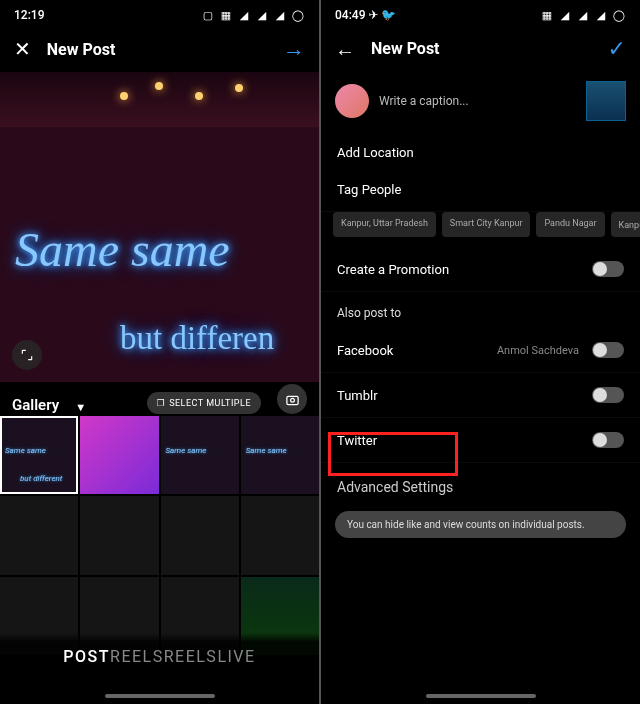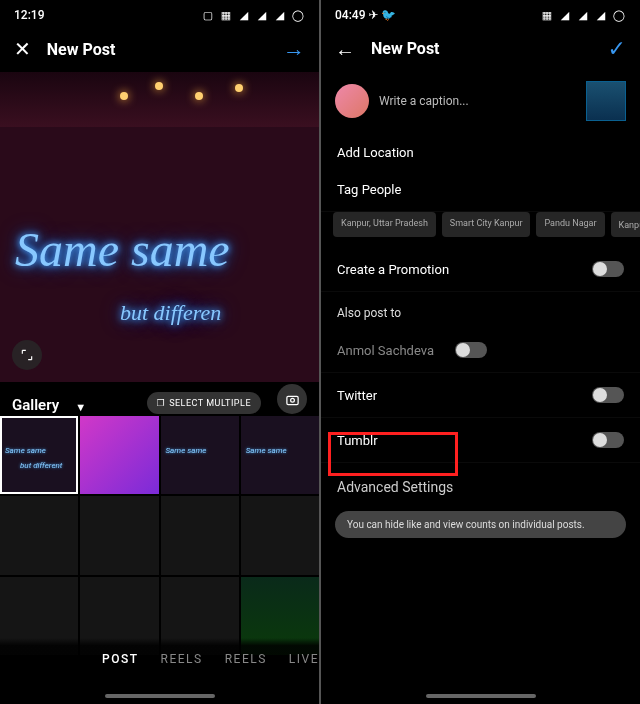--- a/index.html
+++ b/index.html
@@ -14,46 +14,46 @@
   .arrow-next{color:#3897f0;font-size:22px}
   .check{color:#3897f0;font-size:22px}
   .close-x{font-size:20px}
   .back-arr{font-size:20px}
   
   .preview{width:100%;height:310px;background:#2a0a1a;position:relative;overflow:hidden}
   .ceiling{position:absolute;top:0;left:0;right:0;height:55px;background:linear-gradient(#1a0510,#3a0f20)}
   .bulb{position:absolute;top:20px;width:8px;height:8px;border-radius:50%;background:#ffd070;box-shadow:0 0 10px #ffb040}
   .neon{position:absolute;color:#88c8ff;font-family:'Brush Script MT',cursive;text-shadow:0 0 6px #4da8ff,0 0 12px #1b6bd8,0 0 20px #0b4fb0}
   .n1{top:150px;left:15px;font-size:48px;font-style:italic}
-  .n2{top:228px;left:120px;font-size:22px;font-style:italic}
+  .n2{top:248px;left:120px;font-size:33px;}
   .expand-btn{position:absolute;bottom:12px;left:12px;width:30px;height:30px;border-radius:50%;background:rgba(40,40,40,.8);display:flex;align-items:center;justify-content:center}
   .gallery-bar{display:flex;align-items:flex-end;padding:2px 12px;gap:16px}
   .gallery-label{font-size:15px;font-weight:600}
   .chev{font-size:11px}
   .flexsp{flex:1}
   .select-mult{background:#333;border-radius:16px;padding:6px 10px;font-size:9px;display:flex;align-items:center;gap:4px;letter-spacing:.5px}
   .cam-btn{width:30px;height:30px;border-radius:50%;background:#333;display:flex;align-items:center;justify-content:center}
   .grid{display:grid;grid-template-columns:repeat(4,1fr);gap:2px;padding:0}
   .thumb{aspect-ratio:1;background:#1a1020;position:relative;overflow:hidden}
   .thumb.sel{outline:2px solid #fff;outline-offset:-2px}
   .thumb .mini-neon{position:absolute;font-size:8px;color:#8cf;font-style:italic;text-shadow:0 0 3px #4af}
   .tpink{background:linear-gradient(135deg,#d138c8,#7b2bd8)}
   .tdark{background:#151515}
   .tgreen{background:linear-gradient(#0a2a1a,#0a3a0a)}
-  .bottom-tabs{position:absolute;bottom:28px;left:0;right:0;display:flex;justify-content:flex-end;gap:22px;font-size:12px;letter-spacing:1.5px;color:#888;background:linear-gradient(transparent,rgba(0,0,0,.85) 20%);padding:14px 0 10px}
+  .bottom-tabs{position:absolute;bottom:28px;left:0;right:0;display:flex;justify-content:center;font-size:16px;letter-spacing:1.5px;color:#888;background:linear-gradient(transparent,rgba(0,0,0,.85) 20%);padding:14px 0 10px}
   .bottom-tabs .active{color:#fff;font-weight:500}
   .navbar{position:absolute;bottom:6px;left:50%;transform:translateX(-50%);width:110px;height:4px;background:#666;border-radius:3px}
   
   .caption-row{display:flex;align-items:center;padding:10px 14px;gap:10px}
   .avatar{width:34px;height:34px;border-radius:50%;background:linear-gradient(135deg,#e8a,#d76)}
   .caption-ph{flex:1;font-size:12px;color:#bbb}
   .mini-thumb{width:40px;height:40px;background:linear-gradient(#1a5070,#0a3050);border:1px solid #0a6090}
   .row{padding:14px 16px;font-size:13px;display:flex;align-items:center;border-bottom:1px solid rgba(255,255,255,.04)}
   .row .lbl{flex:1}
-  .row .sub{color:#888;font-size:13px;margin-right:21px}
+  .row .sub{color:#888;font-size:11px;margin-right:13px}
   .chips{display:flex;gap:6px;padding:0 12px 10px;overflow:hidden}
   .chip{background:#262626;color:#aaa;font-size:9px;padding:6px 8px;border-radius:4px;white-space:nowrap}
   .toggle{width:32px;height:16px;background:#555;border-radius:9px;position:relative}
   .toggle::after{content:'';position:absolute;width:14px;height:14px;background:#ddd;border-radius:50%;top:1px;left:1px}
   .section-head{padding:14px 16px 8px;font-size:12px;color:#ddd}
   .adv{padding:16px;font-size:14px;color:#ccc}
   .redbox{position:absolute;border:3px solid #ff2020;left:328px;top:432px;width:130px;height:44px;pointer-events:none}
   .tooltip{background:#444;margin:0 14px;padding:8px 12px;border-radius:16px;font-size:10px;color:#ddd}
 </style>
 </head>
@@ -107,21 +107,21 @@
       <svg width="15" height="15" viewBox="0 0 24 24" fill="none" stroke="#fff" stroke-width="2">
             <rect x="3" y="7" width="18" height="13" rx="2"></rect>
             <circle cx="12" cy="13" r="3"></circle>
           </svg>
     </span>
   </div>
 
   <div class="grid">
     <div class="thumb sel">
           <span class="mini-neon" style="top:30px;left:5px">Same same</span>
-          <span class="mini-neon" style="top:45px;left:20px">but different</span>
+          <span class="mini-neon" style="top:58px;left:20px">but different</span>
         </div>
     <div class="thumb tpink"></div>
     <div class="thumb">
           <span class="mini-neon" style="top:30px;left:5px">Same same</span>
         </div>
     <div class="thumb">
           <span class="mini-neon" style="top:30px;left:5px">Same same</span>
         </div>
     <div class="thumb tdark"></div>
     <div class="thumb tdark"></div>
@@ -178,29 +178,30 @@
     <span class="chip">Pandu Nagar</span>
     <span class="chip">Kanpur Up78 वाला</span>
   </div>
   <div class="row">
     <span class="lbl">Create a Promotion</span>
     <span class="toggle"></span>
   </div>
 
   <div class="section-head">Also post to</div>
   <div class="row">
+    <span class="lbl">Facebook</span>
     <span class="sub">Anmol Sachdeva</span>
     <span class="toggle"></span>
   </div>
   <div class="row">
+    <span class="lbl">Tumblr</span>
+    <span class="toggle"></span>
+  </div>
+  <div class="row">
     <span class="lbl">Twitter</span>
-    <span class="toggle"></span>
-  </div>
-  <div class="row">
-    <span class="lbl">Tumblr</span>
     <span class="toggle"></span>
   </div>
 
   <div class="adv">Advanced Settings</div>
   <div class="tooltip">You can hide like and view counts on individual posts.</div>
 
   <div class="navbar"></div>
 </div>
 
 </div>

